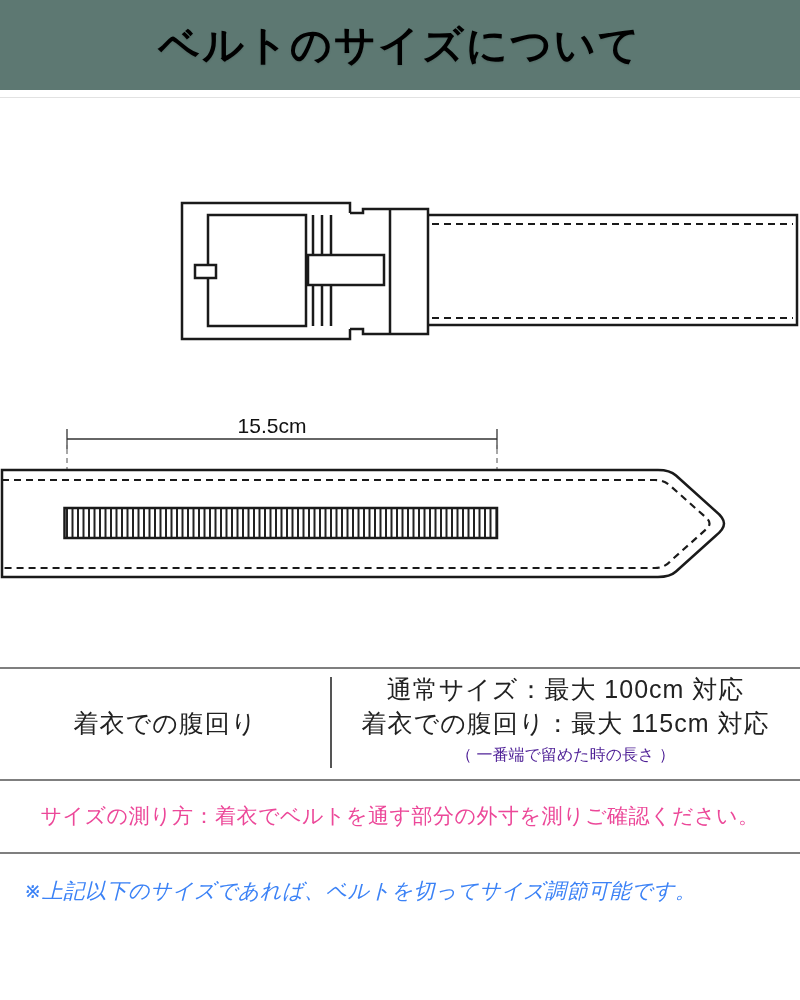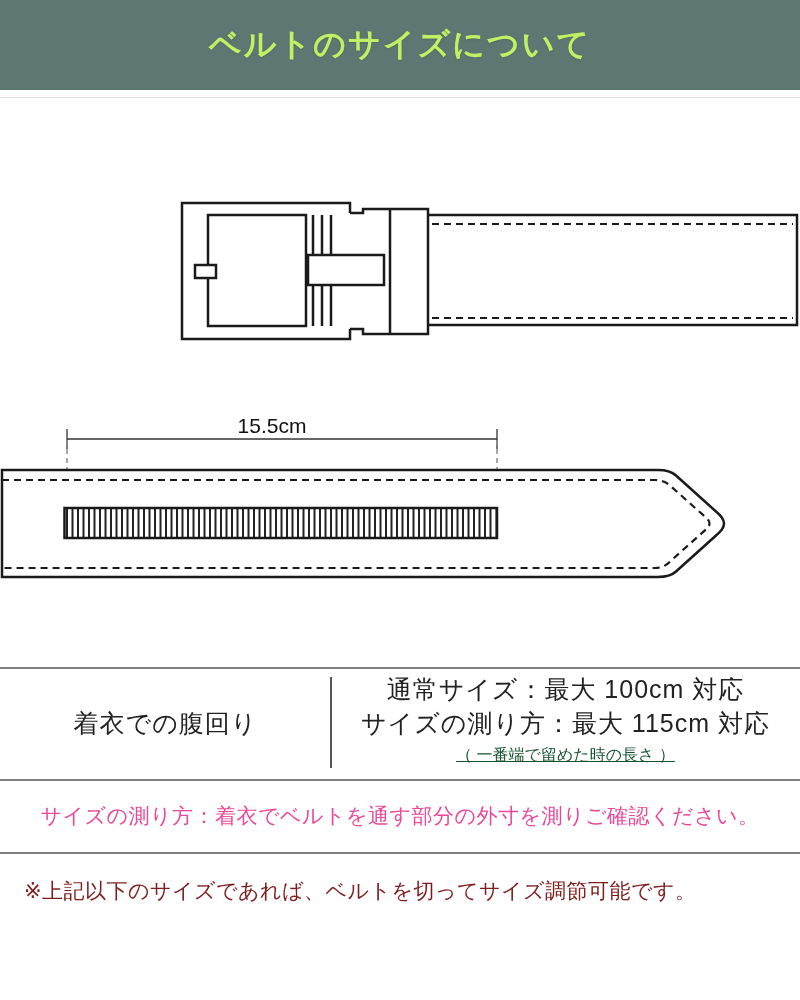--- a/index.html
+++ b/index.html
@@ -16,22 +16,22 @@
   .header {
     position: absolute;
     left: 0; top: 0;
     width: 800px; height: 90px;
     background: #5d7872;
     display: flex;
     align-items: center;
     justify-content: center;
   }
   .header-title {
-    color: #bef264;
-    font-size: 32px;
+    color: #000000;
+    font-size: 41px;
     font-weight: 600;
     letter-spacing: 2px;
     text-shadow: 0 1px 2px rgba(0,0,0,0.12);
   }
   .header-underline {
     position: absolute;
     left: 0; top: 97px;
     width: 800px; height: 1px;
     background: #e2e2e2;
   }
@@ -81,41 +81,41 @@
   .size-line {
     font-size: 25px;
     line-height: 34px;
     letter-spacing: 1px;
     white-space: nowrap;
   }
   .size-note {
     font-size: 16px;
     line-height: 22px;
     margin-top: 4px;
-    color: #14532d;
+    color: #4c1d95;
     white-space: nowrap;
-    text-decoration: underline;
   }
   .measure-line {
     position: absolute;
     left: 0; top: 802px;
     width: 800px;
     text-align: center;
     font-size: 21px;
     color: #ec4899;
     letter-spacing: 0.5px;
     white-space: nowrap;
   }
   .footnote {
     position: absolute;
     left: 24px;
     font-size: 21px;
-    color: #7f1d1d;
+    color: #3b82f6;
     letter-spacing: 0.5px;
     white-space: nowrap;
+    font-style: italic;
   }
   .footnote-1 { top: 877px; }
   .footnote-2 { top: 914px; }
 </style>
 </head>
 <body>
 
 <div class="page">
 
   <div class="header">
@@ -159,21 +159,21 @@
 
     <line x1="66" y1="123" x2="495.5" y2="123" stroke="#222222" stroke-width="30" stroke-dasharray="2 3.5"></line>
     <rect x="64.5" y="108" width="432.5" height="30" fill="none" stroke="#1a1a1a" stroke-width="2.5"></rect>
   </svg>
 
   <div class="hrule rule-table-top"></div>
   <div class="cell-left">着衣での腹回り</div>
   <div class="table-divider"></div>
   <div class="cell-right">
     <div class="size-line">通常サイズ：最大 100cm 対応</div>
-    <div class="size-line">サイズの測り方：最大 115cm 対応</div>
+    <div class="size-line">着衣での腹回り：最大 115cm 対応</div>
     <div class="size-note">（ 一番端で留めた時の長さ ）</div>
   </div>
   <div class="hrule rule-table-bottom"></div>
 
   <div class="measure-line">サイズの測り方：着衣でベルトを通す部分の外寸を測りご確認ください。</div>
   <div class="hrule rule-section"></div>
 
   <div class="footnote footnote-1">※上記以下のサイズであれば、ベルトを切ってサイズ調節可能です。</div>
 
 </div>

